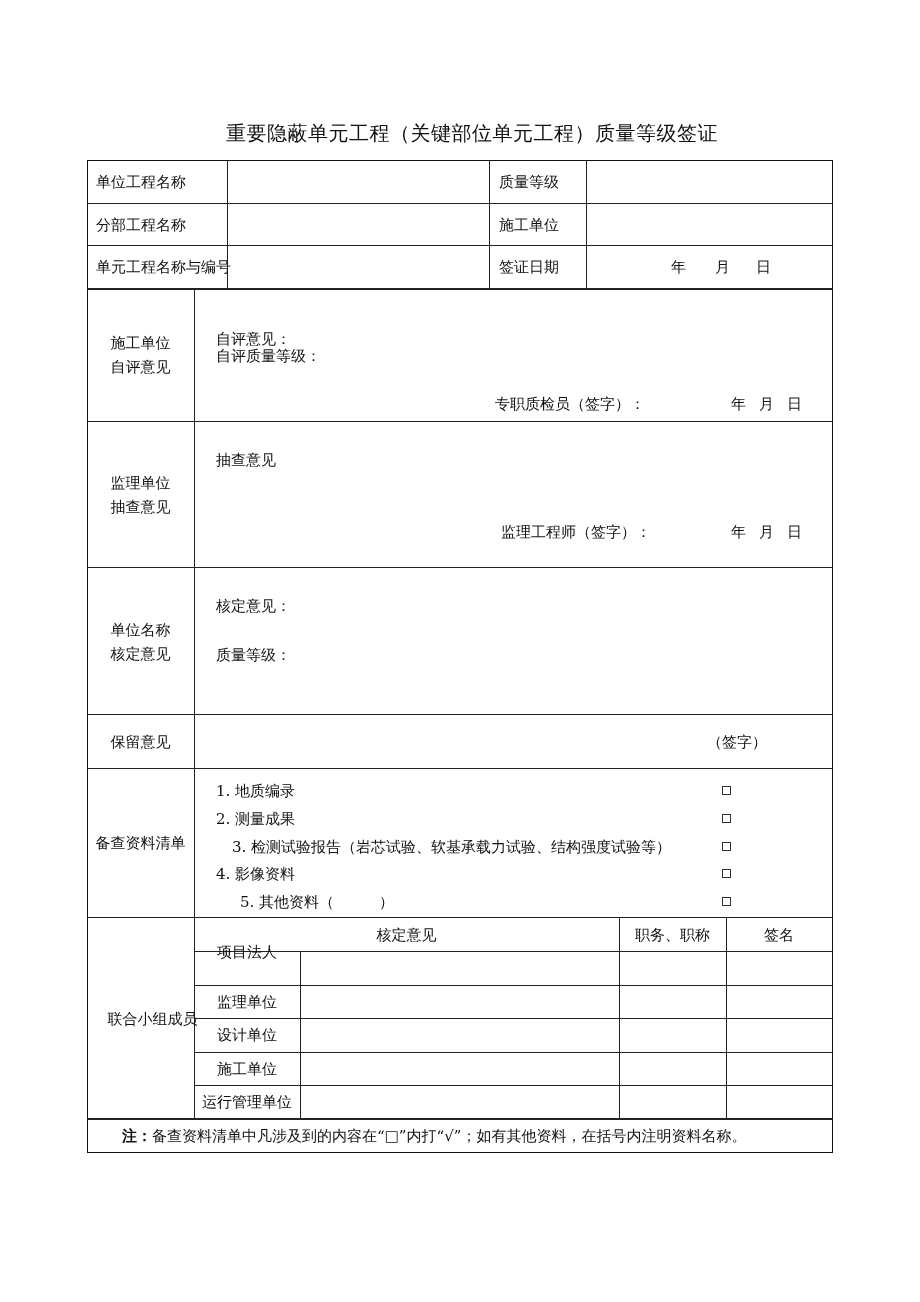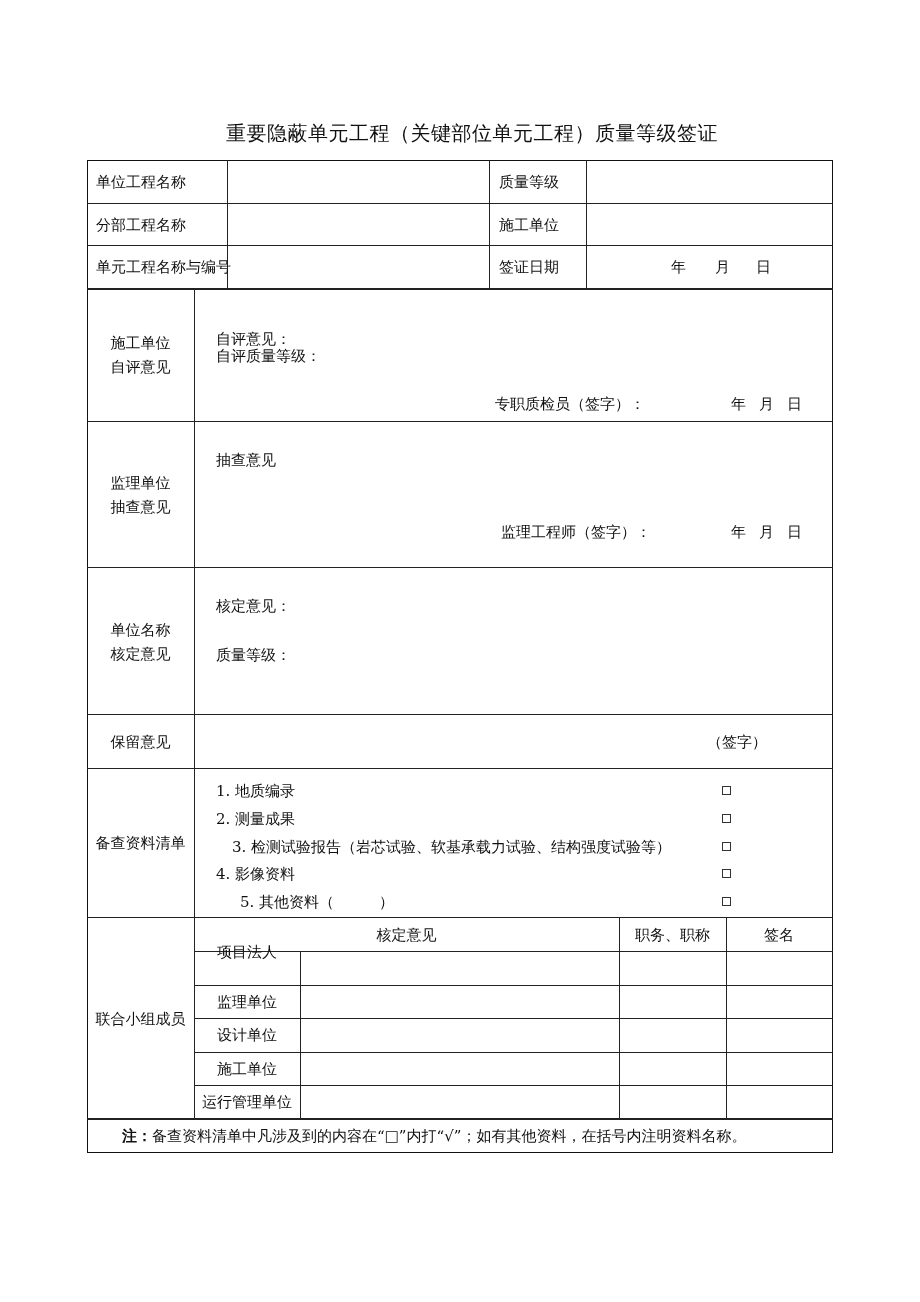--- a/index.html
+++ b/index.html
@@ -88,21 +88,21 @@
 <div class="checkbox" style="left:722px;top:786px;"></div>
 <div class="txt" style="left:216px;top:811px;">2. 测量成果</div>
 <div class="checkbox" style="left:722px;top:814px;"></div>
 <div class="txt" style="left:232px;top:839px;">3. 检测试验报告（岩芯试验、软基承载力试验、结构强度试验等）</div>
 <div class="checkbox" style="left:722px;top:842px;"></div>
 <div class="txt" style="left:216px;top:866px;">4. 影像资料</div>
 <div class="checkbox" style="left:722px;top:869px;"></div>
 <div class="txt" style="left:216px;top:894px;margin-left:24px;">5. 其他资料（　　　）</div>
 <div class="checkbox" style="left:722px;top:897px;"></div>
 
-<div class="txt center" style="left:87px;width:107px;top:1011px;">联合小组成员</div>
+<div class="txt center" style="left:87px;width:107px;top:1011px;padding-left:12px;">联合小组成员</div>
 <div class="hl" style="left:194px;top:951px;width:639px;"></div>
 <div class="hl" style="left:194px;top:985px;width:639px;"></div>
 <div class="hl" style="left:194px;top:1018px;width:639px;"></div>
 <div class="hl" style="left:194px;top:1052px;width:639px;"></div>
 <div class="hl" style="left:194px;top:1085px;width:639px;"></div>
 <div class="vl" style="left:300px;top:951px;height:167px;"></div>
 <div class="vl" style="left:619px;top:917px;height:201px;"></div>
 <div class="vl" style="left:726px;top:917px;height:201px;"></div>
 
 <div class="txt center" style="left:194px;width:425px;top:927px;">核定意见</div>

